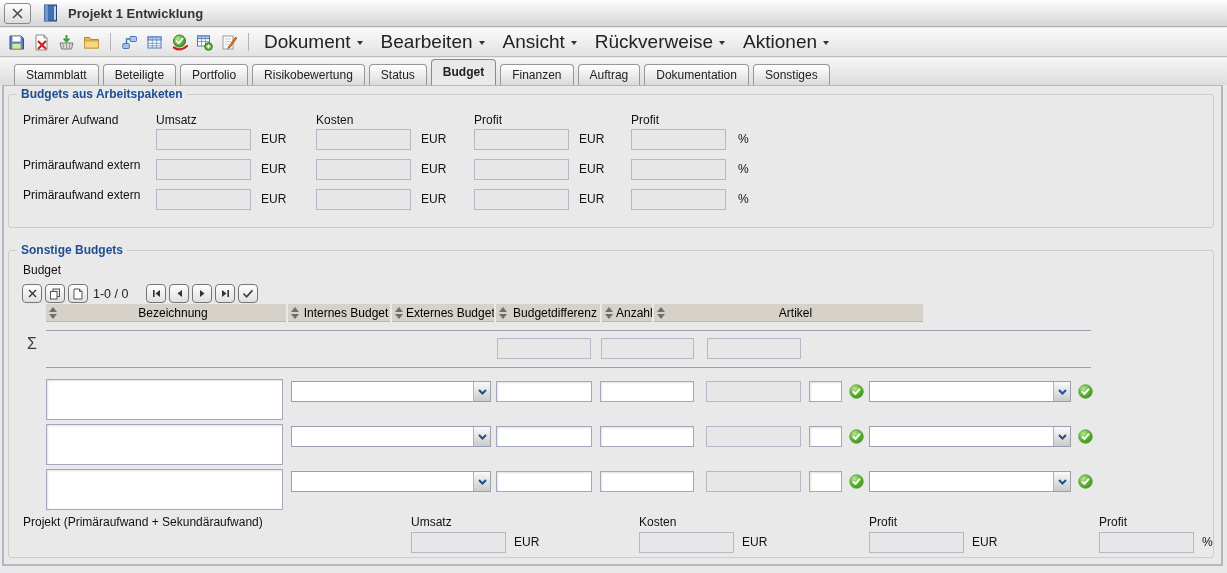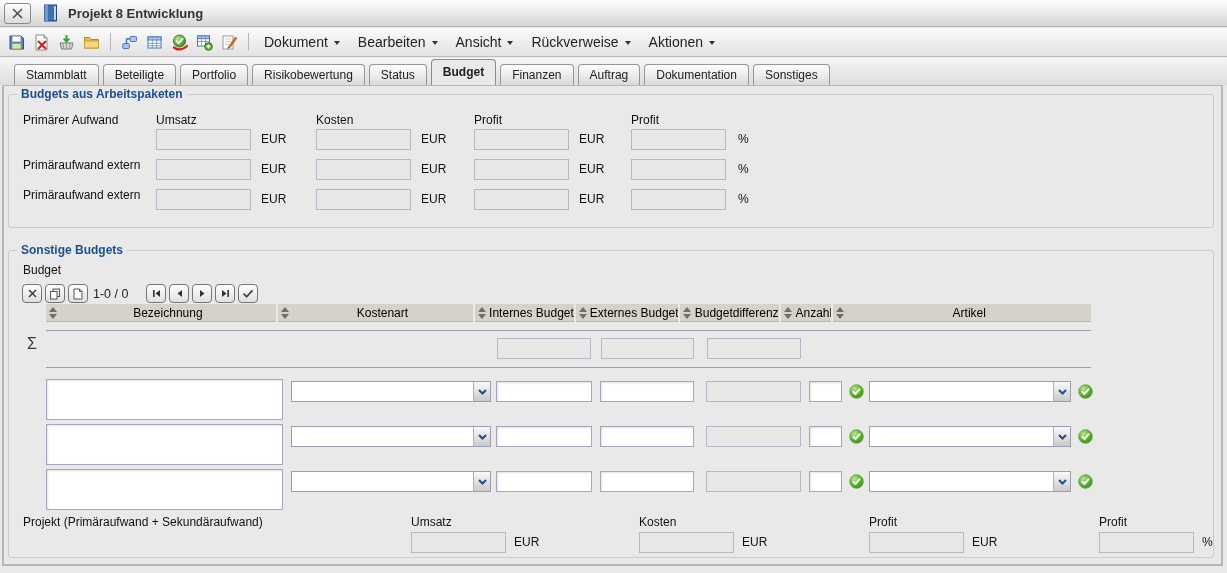--- a/index.html
+++ b/index.html
@@ -26,21 +26,21 @@
   .window-title { margin-left:9px; font-weight:bold; font-size:13px; color:#333; }
   
   .menubar {
     position:absolute; left:0; top:28px; width:1227px; height:29px;
     background:linear-gradient(#fbfbfb,#e2e2e2);
     border-bottom:1px solid #bcbcbc;
     display:flex; align-items:center; padding-left:4px; z-index:5;
   }
   .tool-btn { width:25px; height:24px; display:flex; align-items:center; justify-content:center; border:none; background:transparent; }
   .tb-sep { width:1px; height:18px; background:#b5b5b5; margin:0 6px; }
-  .menu-item { padding:0 9px; font-size:14px; color:#222; display:flex; align-items:center; gap:6px; height:24px; }
+  .menu-item { padding:0 9px; font-size:19px; color:#222; display:flex; align-items:center; gap:6px; height:24px; }
   .caret { width:0; height:0; border-left:3.5px solid transparent; border-right:3.5px solid transparent; border-top:4px solid #333; margin-top:2px; }
   
   .tabbar {
     position:absolute; left:0; top:58px; width:1227px; height:27px;
     background:linear-gradient(#f6f6f6,#dddddd);
     display:flex; align-items:flex-end; padding-left:14px; z-index:3;
   }
   .tab {
     height:21px; line-height:20px; padding:0 11px;
     border:1px solid #979797; border-bottom:none;
@@ -127,21 +127,21 @@
         <path d="M2 2 L11 11 M11 2 L2 11" stroke="#4a4a4a" stroke-width="1.5" fill="none"></path>
       </svg>
   </button>
   <span class="title-doc">
     <svg width="17" height="18" viewBox="0 0 17 18">
         <rect x="2.5" y="1" width="12" height="16" fill="#3f6fae" stroke="#27477a"></rect>
         <rect x="2.5" y="1" width="3.5" height="16" fill="#7099ca"></rect>
         <rect x="12.2" y="2.2" width="1.6" height="13.6" fill="#e8eef8"></rect>
       </svg>
   </span>
-  <span class="window-title">Projekt 8 Entwicklung</span>
+  <span class="window-title">Projekt 1 Entwicklung</span>
 </div>
 
 <div class="menubar">
   <button class="tool-btn">
     <svg width="17" height="17" viewBox="0 0 17 17">
         <path d="M2 2 h11 l2.5 2.5 V15 H2 Z" fill="#5a82c4" stroke="#2d4f86"></path>
         <rect x="4.5" y="2.5" width="8" height="5" fill="#fff" stroke="#b8c4dc"></rect>
         <rect x="4" y="9.5" width="9" height="5.5" fill="#d2e8a4" stroke="#8aa85a"></rect>
       </svg>
   </button>
@@ -334,27 +334,20 @@
         </button>
     </div>
 
     <div class="thead" style="left:37px;top:53px;width:1045px;">
       <div class="th" style="width:240px;">
           <span class="sort">
             <i class="up"></i>
             <i class="dn"></i>
           </span>
           <span class="txt">Bezeichnung</span>
-        </div>
-      <div class="th" style="width:204px;">
-          <span class="sort">
-            <i class="up"></i>
-            <i class="dn"></i>
-          </span>
-          <span class="txt">Kostenart</span>
         </div>
       <div class="th" style="width:102px;">
           <span class="sort">
             <i class="up"></i>
             <i class="dn"></i>
           </span>
           <span class="txt">Internes Budget</span>
         </div>
       <div class="th" style="width:102px;">
           <span class="sort">

